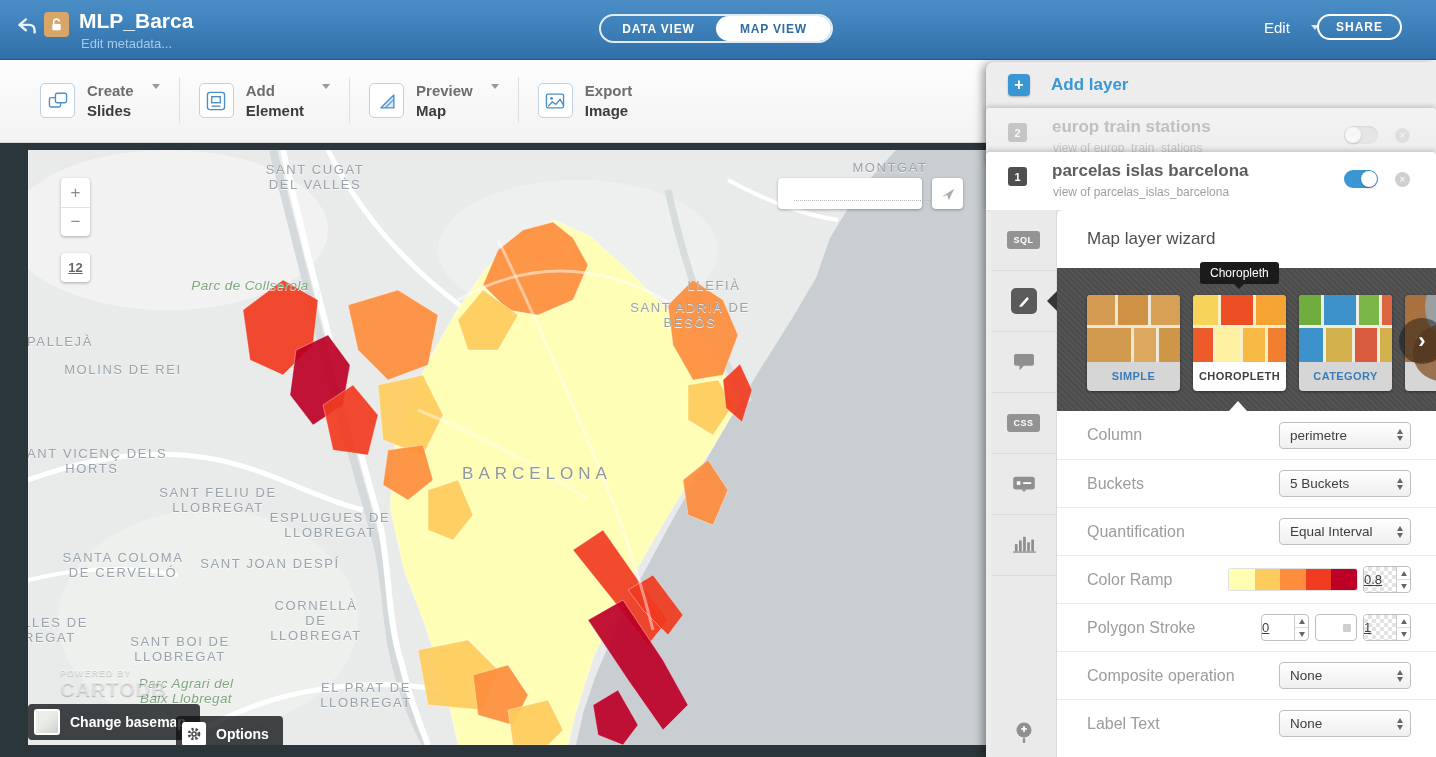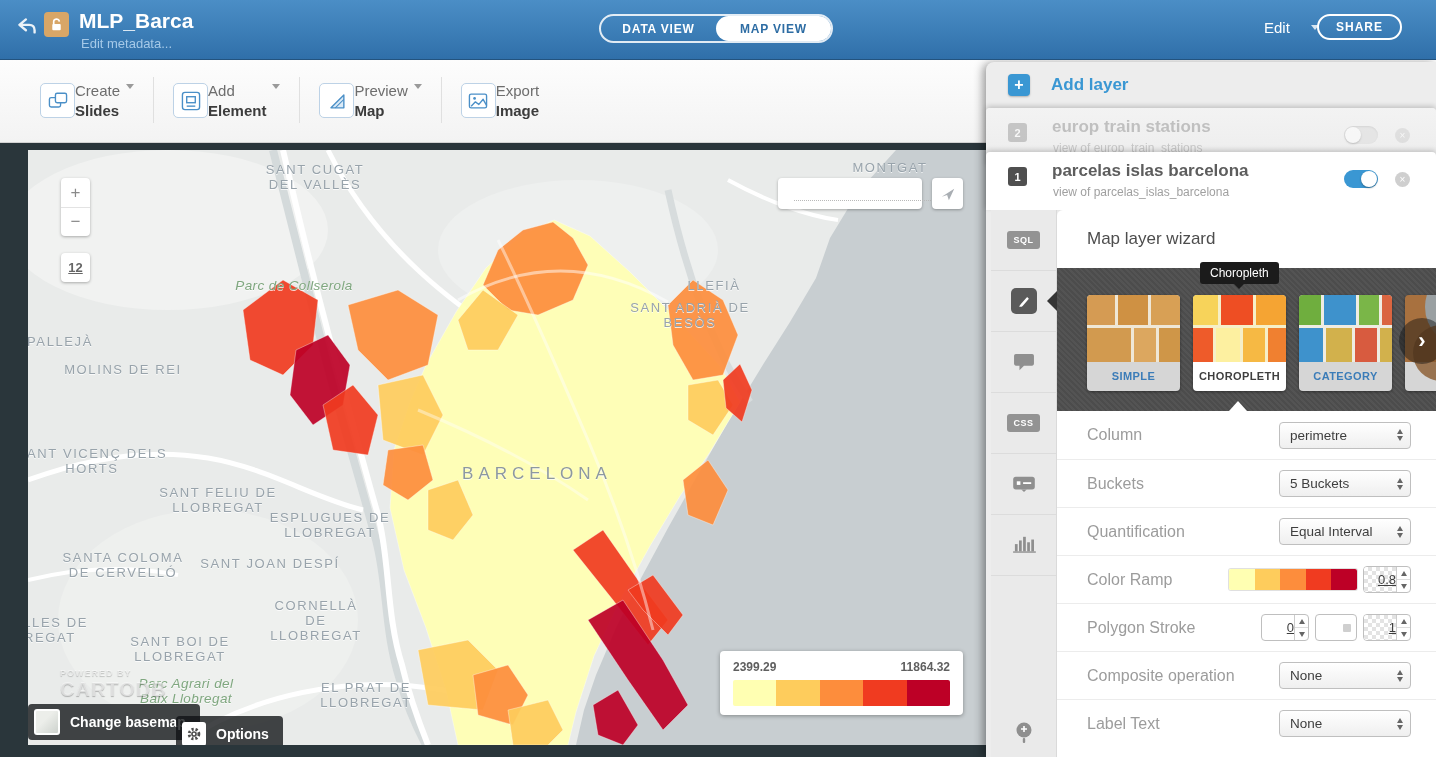--- a/index.html
+++ b/index.html
@@ -23,21 +23,21 @@
   .edit-menu { position:absolute; left:1264px; top:19px; color:#fff; font-size:15px; cursor:pointer; display:flex; align-items:center; gap:21px;}
   .tri-down { width:0; height:0; border-left:4px solid transparent; border-right:4px solid transparent; border-top:5px solid rgba(255,255,255,.8); }
   .share-btn { position:absolute; left:1317px; top:14px; width:85px; height:26px;
     border:2px solid #fff; border-radius:14px; color:#fff; font-size:12px; font-weight:bold;
     letter-spacing:1px; display:flex; align-items:center; justify-content:center; cursor:pointer; }
 
   
   .toolbar { position:absolute; top:60px; left:0; width:1436px; height:83px; z-index:5;
     background:linear-gradient(#fdfdfd,#f3f3f3); border-bottom:1px solid #d3d3d3; }
   .toolbar-inner { position:absolute; left:40px; top:17px; display:flex; align-items:center; }
-  .tbtn { display:flex; align-items:flex-start; gap:0; cursor:pointer; }
+  .tbtn { display:flex; align-items:flex-start; gap:12px; cursor:pointer;font-weight:bold; }
   .ticon { width:35px; height:35px; margin-top:4px; background:#fff; border:1px solid #bdd2e6;
     border-radius:5px; display:flex; align-items:center; justify-content:center; }
   .tlabel { font-size:15px; line-height:20px; color:#6d6d6d; padding-top:2px;}
   .tlabel b { color:#3c3c3c; }
   .tcaret { margin:10px 0 0 6px; }
   .tcaret .tri-down { border-top-color:#9a9a9a; }
   .tsep { width:1px; height:46px; background:#e0e0e0; margin:0 19px; }
 
   
   .stage { position:absolute; top:143px; left:0; width:1436px; height:614px; background:#2a363b; z-index:1; }
@@ -156,21 +156,21 @@
     padding-left:10px; font-size:13.5px; color:#3e3e3e; position:relative; cursor:pointer; }
   .spinners { position:absolute; right:7px; top:50%; transform:translateY(-50%); display:flex; flex-direction:column; gap:2px; }
   .tri-up-s { width:0; height:0; border-left:3.5px solid transparent; border-right:3.5px solid transparent; border-bottom:5px solid #666; }
   .tri-dn-s { width:0; height:0; border-left:3.5px solid transparent; border-right:3.5px solid transparent; border-top:5px solid #666; }
   .ctrl-group { display:flex; gap:6px; align-items:center; }
   .ramp-bar { width:128px; height:21px; display:flex; border-radius:2px; overflow:hidden;
     box-shadow:0 0 0 1px rgba(0,0,0,.12); }
   .ramp-bar span { flex:1; }
   .stepper { width:48px; height:27px; border:1px solid #bfbfbf; border-radius:4px; background:#fff;
     display:flex; overflow:hidden; }
-  .stepper .val { flex:1; display:flex; align-items:center; justify-content:flex-end; font-size:13px; color:#3e3e3e;text-decoration:underline; }
+  .stepper .val { flex:1; display:flex; align-items:center; justify-content:flex-start; font-size:13px; color:#3e3e3e;text-decoration:underline; }
   .stepper .arrows { width:14px; border-left:1px solid #ccc; display:flex; flex-direction:column; }
   .stepper .arrows b { flex:1; display:flex; align-items:center; justify-content:center; cursor:pointer; }
   .stepper .arrows b:first-child { border-bottom:1px solid #ddd; }
   .checker { background-image:linear-gradient(45deg,#e3e3e3 25%,transparent 25%,transparent 75%,#e3e3e3 75%),
     linear-gradient(45deg,#e3e3e3 25%,transparent 25%,transparent 75%,#e3e3e3 75%);
     background-size:8px 8px; background-position:0 0,4px 4px; background-color:#fff; }
   .color-box { width:42px; height:27px; border:1px solid #bfbfbf; border-radius:4px; background:#fff;
     display:flex; align-items:center; justify-content:flex-end; padding-right:5px; cursor:pointer; }
   .color-box i { width:8px; height:8px; background:#cfcfcf; border-radius:1px; }
 </style>
@@ -302,21 +302,21 @@
         <path d="M430,150 C500,110 570,112 640,152" fill="none" stroke="rgba(255,255,255,.5)" stroke-width="3"></path>
       </svg>
 
       <div class="mlabel" style="left:287px; top:12px;">
         <div>SANT CUGAT</div>
           <div>DEL VALLÈS</div>
       </div>
       <div class="mlabel" style="left:862px; top:10px;">
           <div>MONTGAT</div>
         </div>
-      <div class="mlabel green" style="left:222px; top:128px;margin-left:44px;">
+      <div class="mlabel green" style="left:222px; top:128px;">
           <div>Parc de Collserola</div>
         </div>
       <div class="mlabel" style="left:686px; top:128px;">
           <div>LLEFIÀ</div>
         </div>
       <div class="mlabel" style="left:662px; top:150px;">
         <div>SANT ADRIÀ DE</div>
           <div>BESÒS</div>
       </div>
       <div class="mlabel" style="left:32px; top:184px;">
@@ -381,33 +381,20 @@
             <line x1="9.6" y1="9.6" x2="14" y2="14" stroke="#9aa0a5" stroke-width="1.6"></line>
           </svg>
         <input type="text" style="">
       </div>
       <div class="locate-btn">
         <svg width="16" height="16" viewBox="0 0 18 18">
             <path d="M2,12 L16,3 L10,16 L8,10 Z" fill="#a9aeb3"></path>
           </svg>
       </div>
 
-      <div class="legend-box">
-        <div class="legend-vals">
-          <span>2399.29</span>
-          <span>11864.32</span>
-        </div>
-        <div class="legend-ramp">
-          <span style="background-color: rgb(255, 255, 178);"></span>
-            <span style="background-color: rgb(254, 204, 92);"></span>
-            <span style="background-color: rgb(253, 141, 60);"></span>
-            <span style="background-color: rgb(240, 59, 32);"></span>
-            <span style="background-color: rgb(189, 0, 38);"></span>
-        </div>
-      </div>
 
 
       <div class="watermark">
         <div class="l1">POWERED BY</div>
         <div class="l2">CARTODB</div>
       </div>
 
       <div class="map-btn" style="left:0;">
         <span class="basemap-thumb"></span>
         <span>Change basemap</span>

